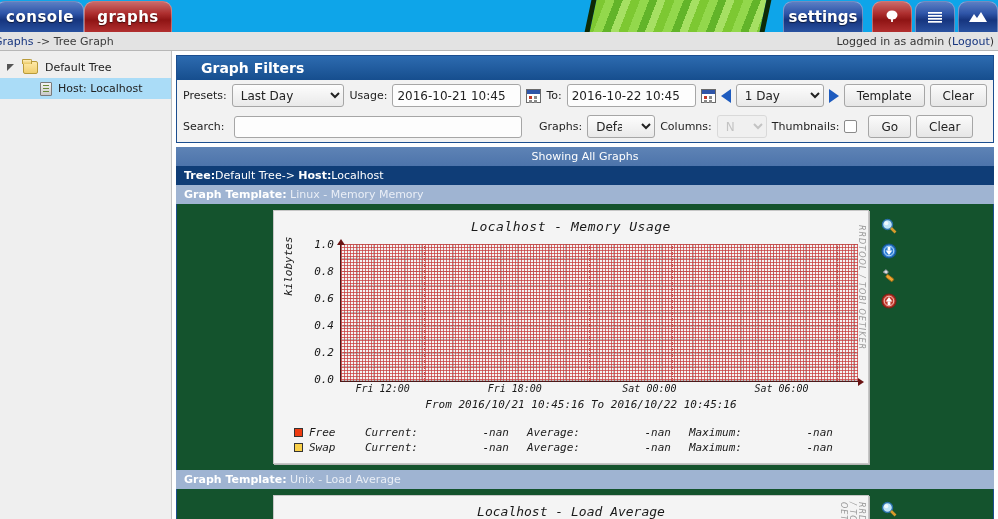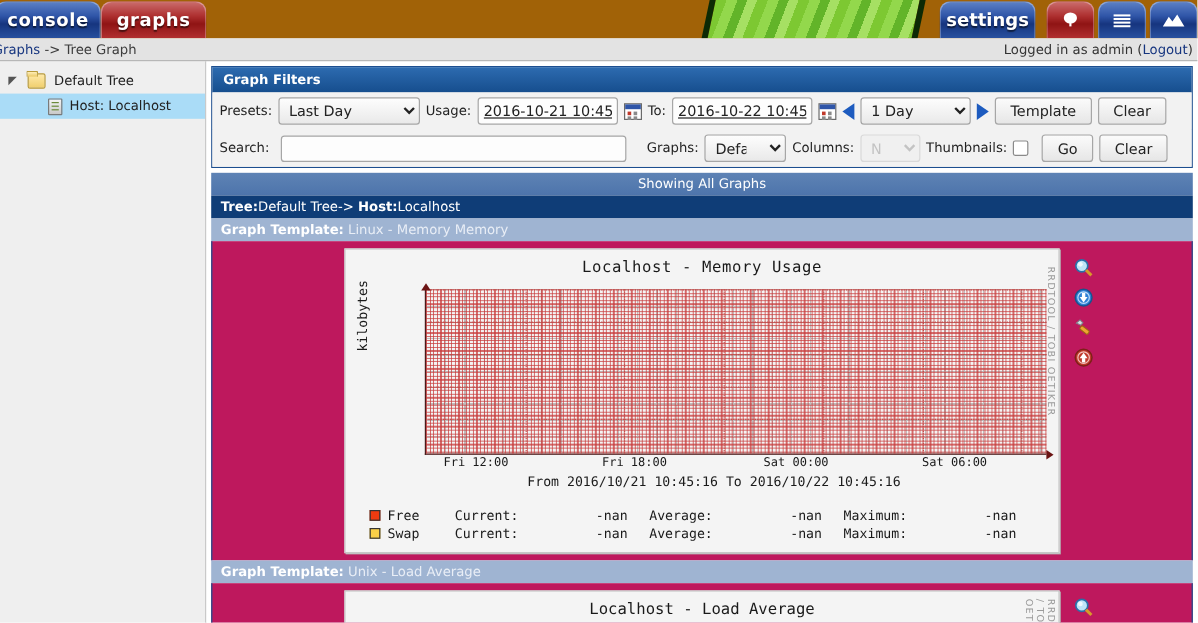--- a/index.html
+++ b/index.html
@@ -9,21 +9,21 @@
     overflow: hidden;
     font-family: "DejaVu Sans", "Liberation Sans", sans-serif;
     font-size: 11px;
     background: #ffffff;
   }
 
   
   #topbar {
     position: relative;
     height: 32px;
-    background: #a16207;
+    background: #0ea5e9;
     overflow: hidden;
   }
   .tab {
     position: absolute;
     top: 1px;
     height: 31px;
     border-radius: 9px 9px 0 0;
     color: #ffffff;
     font-weight: bold;
     font-size: 15px;
@@ -161,22 +161,22 @@
   }
   .panel {
     border: 1px solid #1c4e8f;
     background: #f2f2f2;
     width: 818px;
   }
   .panel-title {
     background: linear-gradient(180deg,#2d6bb0 0%,#164e8e 100%);
     color: #fff;
     font-weight: bold;
-    font-size: 11px;
-    padding: 4px 9px;
+    font-size: 14px;
+    padding: 4px 24px;
   }
   .filter-row {
     display: flex; align-items: center;
     padding: 4px 6px;
     gap: 5px;
     background: #f2f2f2;
   }
   .lbl { font-size: 11px; color: #222; white-space: nowrap; }
   select.ui, input.ui, button.ui {
     font-family: "DejaVu Sans", "Liberation Sans", sans-serif;
@@ -188,21 +188,21 @@
     padding: 2px 4px;
     height: 23px;
   }
   select.ui { padding-right: 16px; background: linear-gradient(180deg,#fdfdfd,#e9e9e9); }
   select.ui:disabled { color: #b0b0b0; background: #f0f0f0; border-color: #cfcfcf; }
   button.ui {
     background: linear-gradient(180deg,#fbfbfb,#e6e6e6);
     cursor: pointer;
     padding: 2px 12px;
   }
-  input.date { width: 117px; text-decoration: underline; }
+  input.date { width: 129px; }
   input.search { width: 288px; height: 22px; }
   .cal-ic {
     width: 15px; height: 14px;
     background: #ffffff;
     border: 1px solid #6a6a6a;
     position: relative;
     flex: 0 0 15px;
   }
   .cal-ic::before {
     content:""; position:absolute; left:0; top:0; right:0; height:4px;
@@ -249,25 +249,26 @@
     background: #9fb4d2;
     color: #fff;
     font-size: 11px;
     padding: 3px 8px;
   }
   .tmpl-bar b { color: #ffffff; font-weight: bold; }
   .tmpl-bar span.t { color: #e9eef6; }
 
   .graph-wrap {
     width: 818px;
-    background: #be185d;
+    background: #14532d;
     border-left: 1px solid #1c4e8f;
     border-right: 1px solid #1c4e8f;
     display: flex;
-    padding: 6px 14px;
+    padding: 6px 0;
+    font-style: italic;
   }
 
   
   .rrd {
     margin-left: 96px;
     width: 596px;
     background: #f4f4f4;
     border: 1px solid #c6c6c6;
     box-shadow: 1px 1px 0 #b5b5b5;
     position: relative;
@@ -512,20 +513,28 @@
       <span class="t">Linux - Memory Memory</span>
     </div>
 
     <div class="graph-wrap">
       <div class="rrd">
         <div class="rrd-title">Localhost - Memory Usage</div>
 
         <div class="plot-area">
           <div class="ylabel">kilobytes</div>
 
+          <div class="ytick-col">
+            <span class="ytick" style="top:-5px">1.0</span>
+            <span class="ytick" style="top:22px">0.8</span>
+            <span class="ytick" style="top:49px">0.6</span>
+            <span class="ytick" style="top:76px">0.4</span>
+            <span class="ytick" style="top:103px">0.2</span>
+            <span class="ytick" style="top:130px">0.0</span>
+          </div>
 
           <div class="grid">
             <div class="hgrid" style="top:0"></div>
             <div class="hgrid" style="top:27px"></div>
             <div class="hgrid" style="top:54px"></div>
             <div class="hgrid" style="top:81px"></div>
             <div class="hgrid" style="top:108px"></div>
             <div class="vgrid" style="left:16%"></div>
             <div class="vgrid" style="left:32%"></div>
             <div class="vgrid" style="left:48%"></div>

